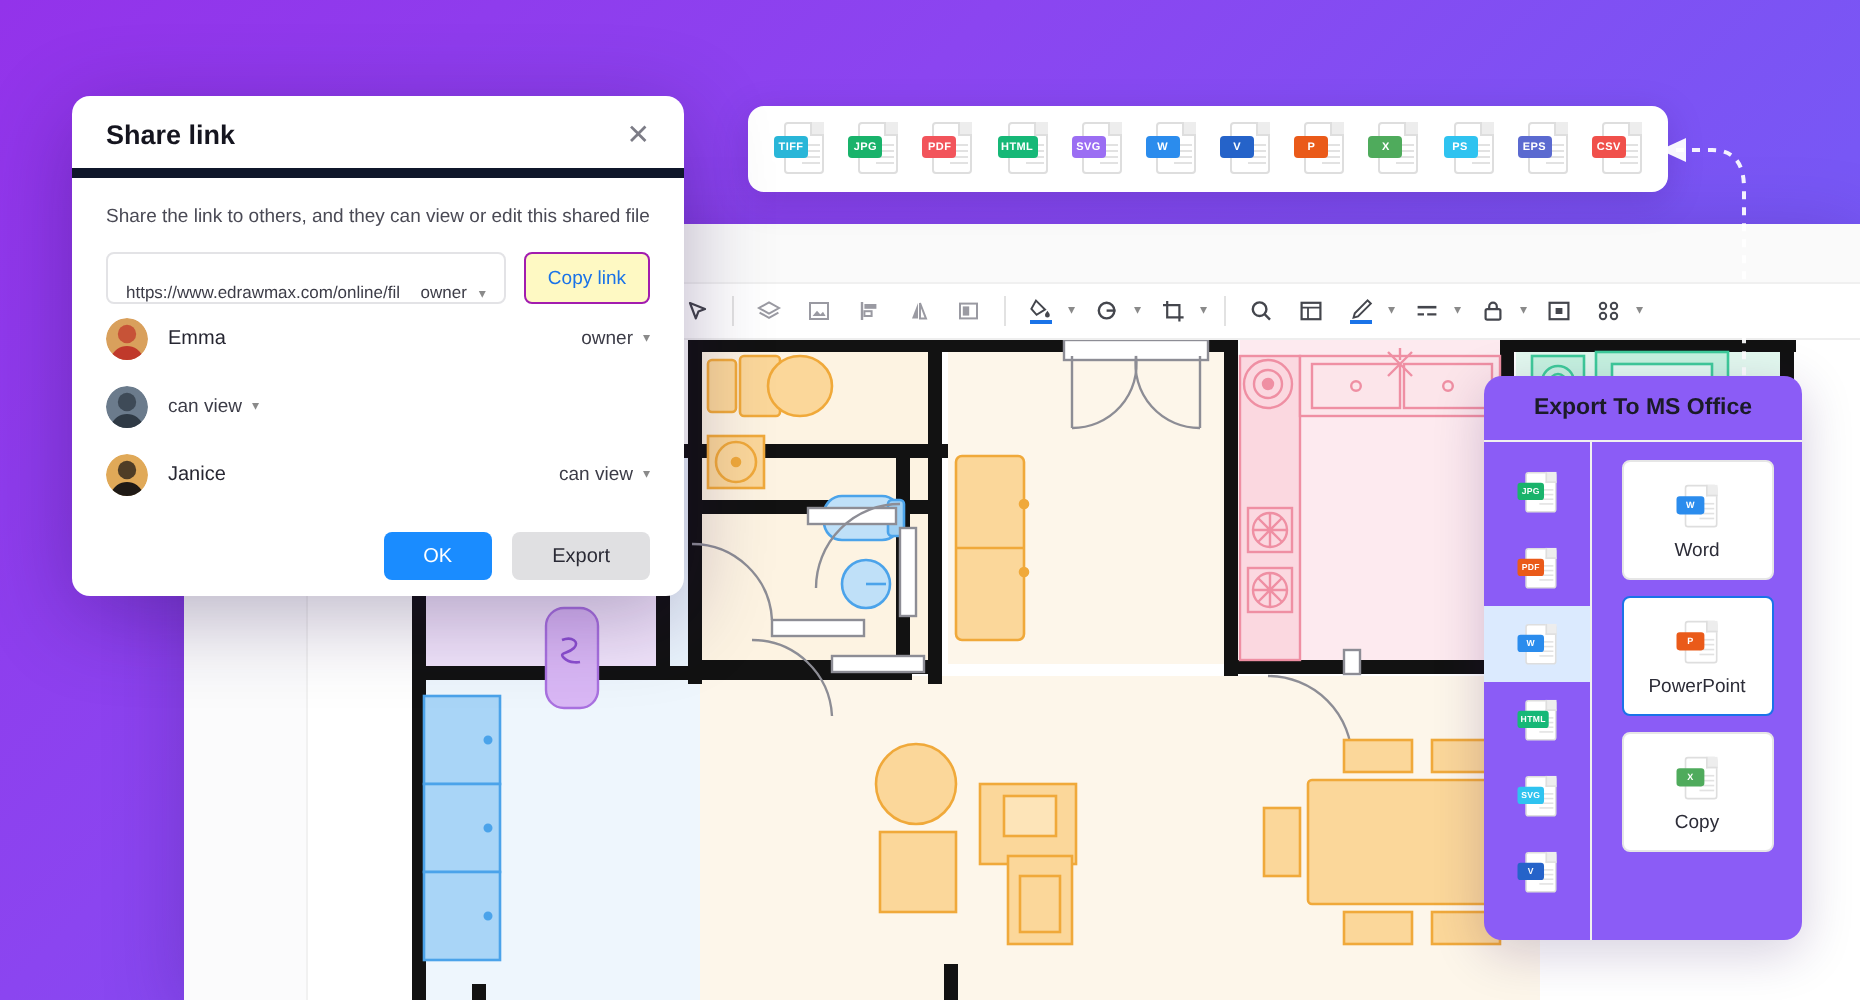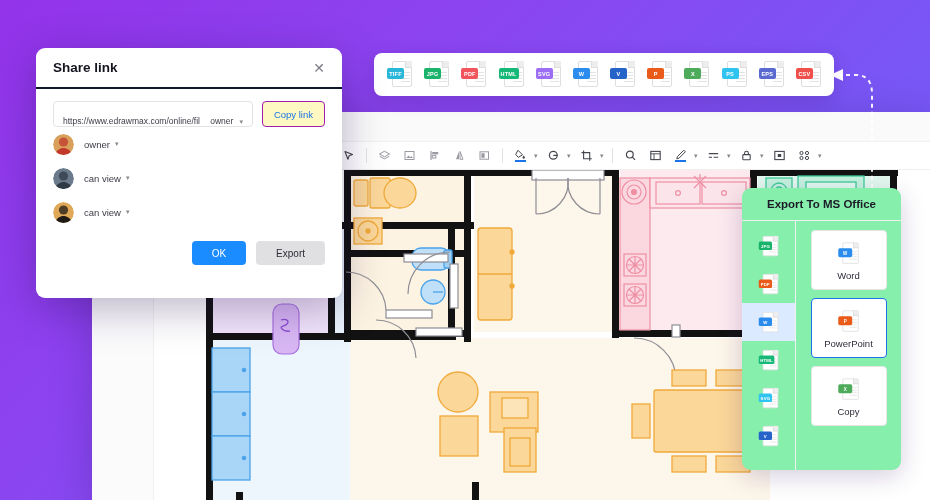--- a/index.html
+++ b/index.html
@@ -73,21 +73,21 @@
     display: flex; align-items: center; justify-content: center;
     letter-spacing: 0.2px; padding: 0 2px;
   }
 
   
   #arrow { position: absolute; left: 826px; top: 58px; width: 70px; height: 150px; }
 
   
   #export-panel {
     position: absolute; left: 742px; top: 188px; width: 159px; height: 282px;
-    background: #86efac; border-radius: 9px;
+    background: #8b5cf6; border-radius: 9px;
     box-shadow: 0 6px 26px rgba(40,10,90,0.20); overflow: hidden;
   }
   #export-title {
     height: 33px; display: flex; align-items: center; justify-content: center;
     font-size: 11.5px; font-weight: bold; color: #1b1b28;
     border-bottom: 1px solid #f0f0f0;
   }
   #export-body { display: flex; height: 249px; }
   #export-rail { width: 54px; border-right: 1px solid #f0f0f0; padding-top: 6px; }
   .rail-item {
@@ -108,22 +108,22 @@
   .ecard .lbl { font-size: 9.5px; color: #2d2d38; }
   .ecard .fileicon { transform: scale(0.82); }
 
   
   #share-dialog {
     position: absolute; left: 36px; top: 48px; width: 306px; height: 250px;
     background: #ffffff; border-radius: 9px;
     box-shadow: 0 10px 44px rgba(30,5,70,0.30); overflow: hidden;
   }
   #share-head {
-    height: 41px; border-bottom: 2px solid #0f172a;
-    display: flex; align-items: center; justify-content: space-between;
+    height: 41px; border-bottom: 5px solid #0f172a;
+    display: flex; justify-content: space-between;
     padding: 12px 17px;
   }
   #share-head .ttl { font-size: 13.5px; font-weight: bold; color: #15151f; }
   #close-x { font-size: 14px; color: #7c7c86; line-height: 1; cursor: pointer; }
   #share-desc { font-size: 9.5px; color: #4a4a55; padding: 14px 17px 0 17px; }
   #link-row { display: flex; align-items: center; gap: 9px; padding: 12px 17px 0 17px; }
   #link-box {
     flex: 1; height: 26px; border: 1px solid #e3e3e6; border-radius: 4px;
     display: flex; align-items: flex-end; padding: 0 9px; gap: 6px;
     background: #fff; min-width: 0;
@@ -728,35 +728,37 @@
         </div>
       </div>
   </div>
 </div>
 
 <div id="share-dialog">
   <div id="share-head">
     <span class="ttl">Share link</span>
     <span id="close-x">✕</span>
   </div>
+  <div id="share-desc">Share the link to others, and they can view or edit this shared file</div>
   <div id="link-row">
     <div id="link-box">
       <span id="link-url">https://www.edrawmax.com/online/fil</span>
       <span id="link-role">owner</span>
       <span class="cv" style="font-size:7px;color:#8a8a8a;">▾</span>
     </div>
     <div id="copy-link">Copy link</div>
   </div>
   <div id="people-list">
       <div class="person">
         <div class="avatar"><svg width="21" height="21" viewBox="0 0 21 21">
             <circle cx="10.5" cy="10.5" r="10.5" fill="#d9a05c"></circle>
             <circle cx="10.5" cy="8" r="4.6" fill="#c0392b" opacity="0.75"></circle>
             <path d="M2 21c1.4-5 5-7 8.5-7s7.1 2 8.5 7z" fill="#c0392b"></path>
           </svg></div>
+        <div class="pname">Emma</div>
         <div class="prole">
           <span>owner</span>
           <span class="cv">▾</span>
         </div>
       </div>
       <div class="person">
         <div class="avatar"><svg width="21" height="21" viewBox="0 0 21 21">
             <circle cx="10.5" cy="10.5" r="10.5" fill="#6b7b8c"></circle>
             <circle cx="10.5" cy="8" r="4.6" fill="#2f3a45" opacity="0.75"></circle>
             <path d="M2 21c1.4-5 5-7 8.5-7s7.1 2 8.5 7z" fill="#2f3a45"></path>
@@ -765,20 +767,21 @@
           <span>can view</span>
           <span class="cv">▾</span>
         </div>
       </div>
       <div class="person">
         <div class="avatar"><svg width="21" height="21" viewBox="0 0 21 21">
             <circle cx="10.5" cy="10.5" r="10.5" fill="#e0a958"></circle>
             <circle cx="10.5" cy="8" r="4.6" fill="#1f1a16" opacity="0.75"></circle>
             <path d="M2 21c1.4-5 5-7 8.5-7s7.1 2 8.5 7z" fill="#1f1a16"></path>
           </svg></div>
+        <div class="pname">Janice</div>
         <div class="prole">
           <span>can view</span>
           <span class="cv">▾</span>
         </div>
       </div>
     </div>
   <div id="dlg-actions">
     <button class="dbtn" id="ok-btn">OK</button>
     <button class="dbtn" id="cancel-btn">Export</button>
   </div>

